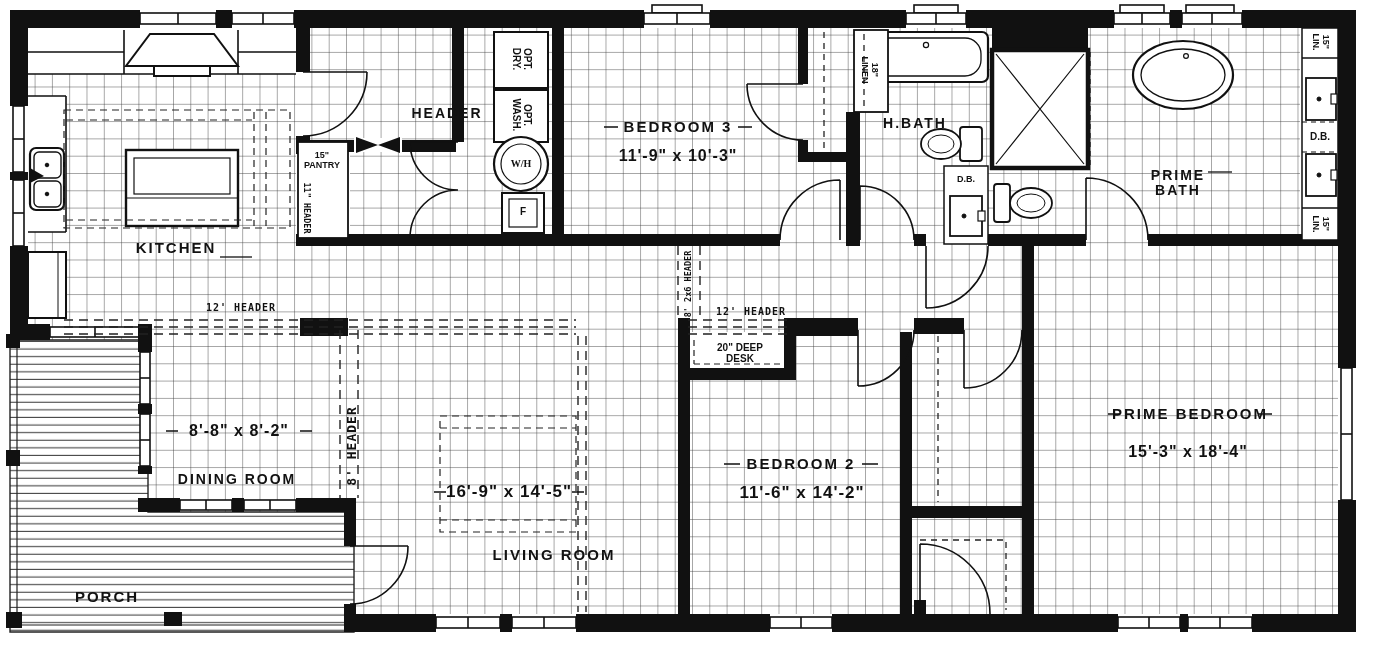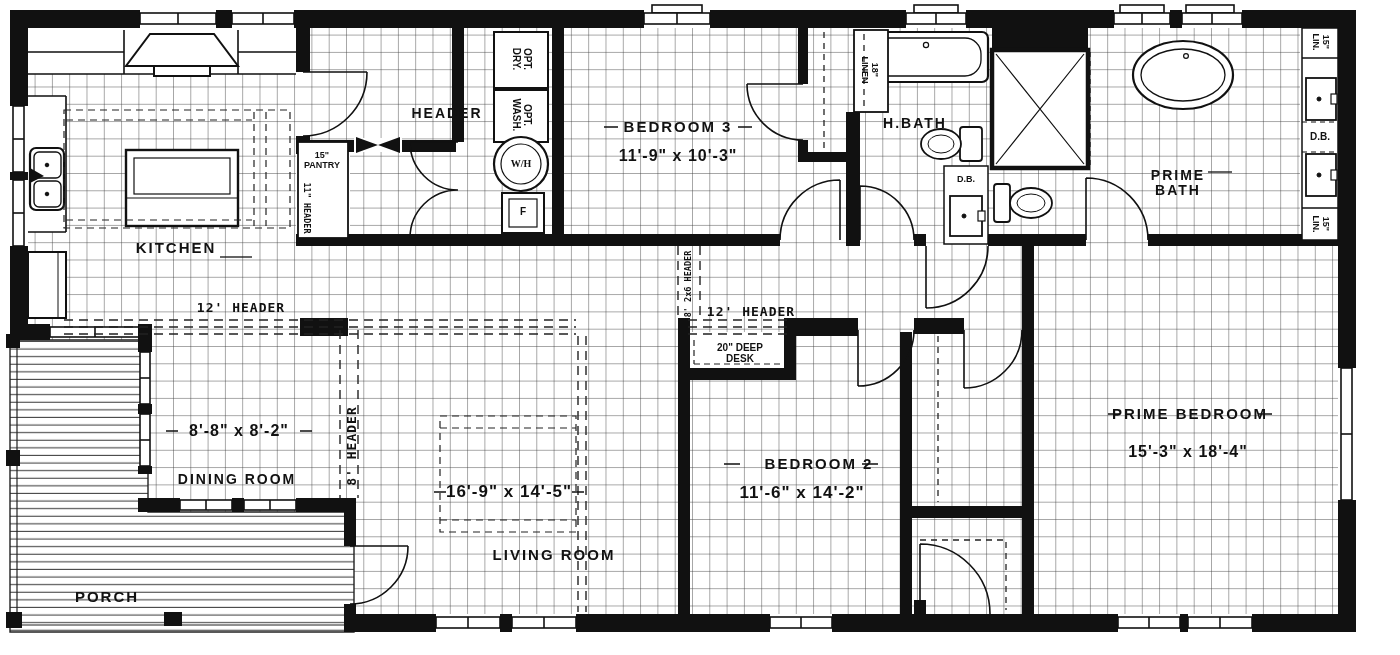--- a/index.html
+++ b/index.html
@@ -5,21 +5,21 @@
   html,body{margin:0;padding:0;background:#fff;}
   #stage{position:relative;width:1400px;height:655px;background:#fff;overflow:hidden;
          font-family:"Liberation Sans", sans-serif;color:#111;}
   #plansvg{position:absolute;left:0;top:0;}
   .lbl{position:absolute;transform:translate(-50%,-50%);white-space:pre-line;text-align:center;
        color:#111;line-height:1.08;pointer-events:none;}
   .room{font-weight:bold;font-size:14px;letter-spacing:2px;}
   .room-lg{font-weight:bold;font-size:15px;letter-spacing:2px;}
   .dim{font-weight:bold;font-size:16px;letter-spacing:1px;}
   .dim-lg{font-weight:bold;font-size:17px;letter-spacing:1px;}
-  .ann{font-weight:bold;font-size:13px;letter-spacing:1px;font-family:"DejaVu Sans Mono", monospace;}
+  .ann{font-weight:bold;font-size:10px;letter-spacing:1px;font-family:"DejaVu Sans Mono", monospace;}
   .tiny{font-weight:bold;font-size:9px;letter-spacing:0;}
   .tiny10{font-weight:bold;font-size:10px;}
   .rot90{transform:translate(-50%,-50%) rotate(90deg);}
   .rotm90{transform:translate(-50%,-50%) rotate(-90deg);}
   .rotm90.ann{font-size:13px;}
   .microrot{transform:translate(-50%,-50%) rotate(-90deg);font-weight:bold;font-size:8.5px;font-family:"DejaVu Sans Mono", monospace;}
   .micro90{transform:translate(-50%,-50%) rotate(90deg);font-weight:bold;font-size:8.5px;font-family:"DejaVu Sans Mono", monospace;}
 </style>
 </head>
 <body>
@@ -383,21 +383,21 @@
   <div class="lbl room-lg" style="left:678px;top:127px;">BEDROOM 3</div>
   <div class="lbl dim" style="left:678px;top:156px;">11'-9" x 10'-3"</div>
 
   <div class="lbl room" style="left:915px;top:124px;">H.BATH</div>
   <div class="lbl room" style="left:1178px;top:167px;margin-top:16px;">PRIME
 BATH</div>
 
   <div class="lbl room-lg" style="left:1190px;top:414px;">PRIME BEDROOM</div>
   <div class="lbl dim" style="left:1188px;top:452px;">15'-3" x 18'-4"</div>
 
-  <div class="lbl room-lg" style="left:801px;top:464px;margin-left:18px;">BEDROOM 2</div>
+  <div class="lbl room-lg" style="left:801px;top:464px;">BEDROOM 2</div>
   <div class="lbl dim-lg" style="left:802px;top:493px;">11'-6" x 14'-2"</div>
 
   <div class="lbl dim" style="left:239px;top:431px;">8'-8" x 8'-2"</div>
   <div class="lbl room" style="left:237px;top:480px;text-align:center;">DINING ROOM</div>
 
   <div class="lbl dim-lg" style="left:509px;top:492px;">16'-9" x 14'-5"</div>
   <div class="lbl room-lg" style="left:510px;top:555px;margin-left:44px;">LIVING ROOM</div>
 
   <div class="lbl room-lg" style="left:107px;top:565px;margin-top:32px;">PORCH</div>
 

